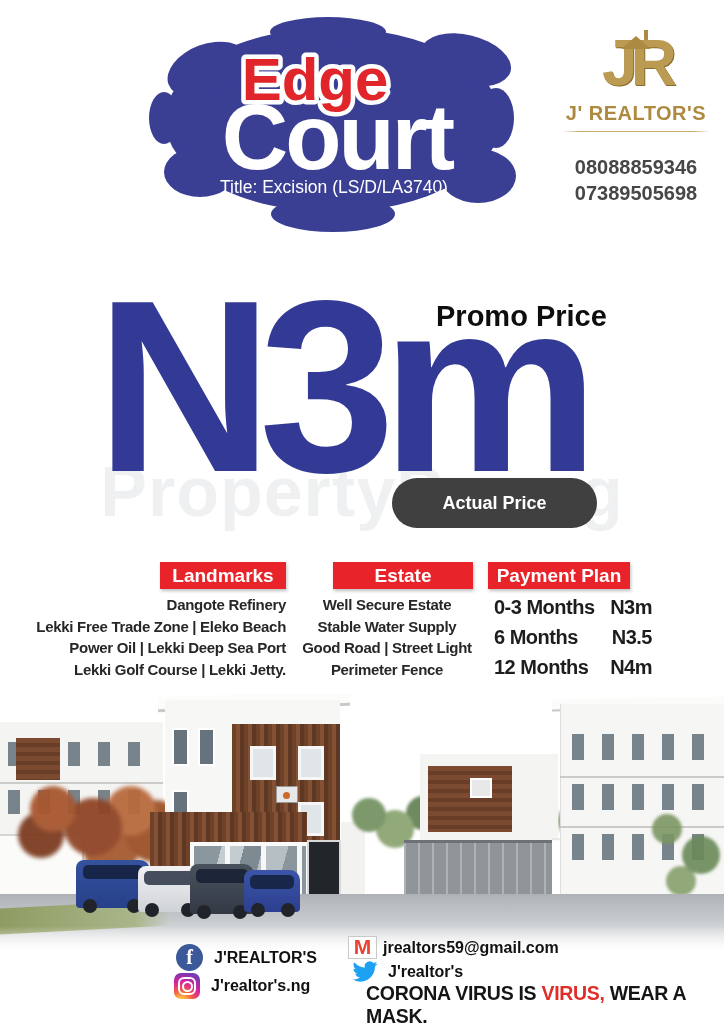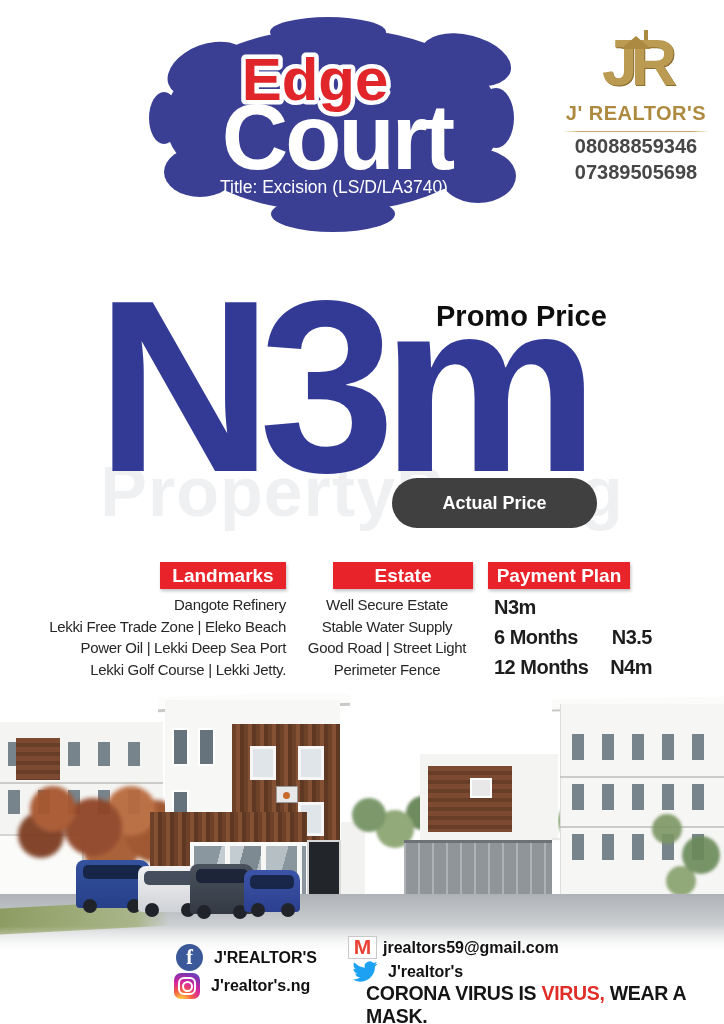--- a/index.html
+++ b/index.html
@@ -24,21 +24,21 @@
   }
   .roof{
     position:absolute;left:50%;top:8px;margin-left:-15px;width:0;height:0;
     border-left:15px solid transparent;border-right:15px solid transparent;
     border-bottom:13px solid #ad8a42;
   }
   .roof-chimney{position:absolute;left:50%;top:2px;margin-left:8px;width:4px;height:10px;background:#ad8a42;}
   .brand-name{font-size:20px;font-weight:700;color:#ad8a3f;letter-spacing:.5px;margin-top:2px;}
   .tagline-divider{height:1px;margin:6px 14px 0 14px;
     background:linear-gradient(90deg,transparent,#c9ac6a 12%,#c9ac6a 88%,transparent);}
-  .phones{margin-top:1px;font-size:20px;font-weight:700;color:#474747;line-height:26px;}
+  .phones{margin-top:22px;font-size:20px;font-weight:700;color:#474747;line-height:26px;}
 
   
   .promo-label{left:436px;top:300px;font-size:29px;font-weight:700;color:#0e0e0e;}
   .big-price{
     left:96px;top:264px;font-size:245px;font-weight:700;line-height:1;
     letter-spacing:-14px;color:#333a96;z-index:2;
   }
   .pill{
     left:392px;top:478px;width:205px;height:50px;border-radius:26px;
     background:#404040;display:flex;align-items:center;justify-content:center;
@@ -52,21 +52,21 @@
   }
 
   
   .red-box{
     position:absolute;height:27px;line-height:27px;background:#e8232a;color:#fff;
     font-weight:700;font-size:19px;text-align:center;box-shadow:1px 2px 3px rgba(0,0,0,.25);
   }
   .hdr-landmarks{left:160px;top:562px;width:126px;}
   .hdr-estate{left:317px;top:562px;width:140px;margin-left:16px;}
   .hdr-payment{left:488px;top:562px;width:142px;}
-  .list{font-size:15px;font-weight:400;color:#272727;line-height:21.5px;letter-spacing:-.3px;}
+  .list{font-size:15px;font-weight:700;color:#272727;line-height:21.5px;letter-spacing:-.3px;}
   .landmarks-list{left:26px;top:594px;width:260px;text-align:right;}
   .estate-list{left:290px;top:594px;width:194px;text-align:center;}
   .payment-rows{left:494px;top:592px;width:158px;}
   .payment-row{display:flex;justify-content:space-between;font-size:20px;font-weight:700;
     color:#1d1d1d;line-height:30px;letter-spacing:-.5px;}
 
   
   .render{left:0;top:694px;width:724px;height:260px;background:#fff;overflow:hidden;}
   .render .abs{position:absolute;}
   .bldg{background:#f4f4f2;}
@@ -198,20 +198,21 @@
   <div class="abs list estate-list">
     <div>Well Secure Estate</div>
     <div>Stable Water Supply</div>
     <div>Good Road | Street Light</div>
     <div>Perimeter Fence</div>
   </div>
 
   <div class="red-box hdr-payment">Payment Plan</div>
   <div class="abs payment-rows">
     <div class="payment-row">
+      <span>0-3 Months</span>
       <span>N3m</span>
     </div>
     <div class="payment-row">
       <span>6 Months</span>
       <span>N3.5</span>
     </div>
     <div class="payment-row">
       <span>12 Months</span>
       <span>N4m</span>
     </div>

